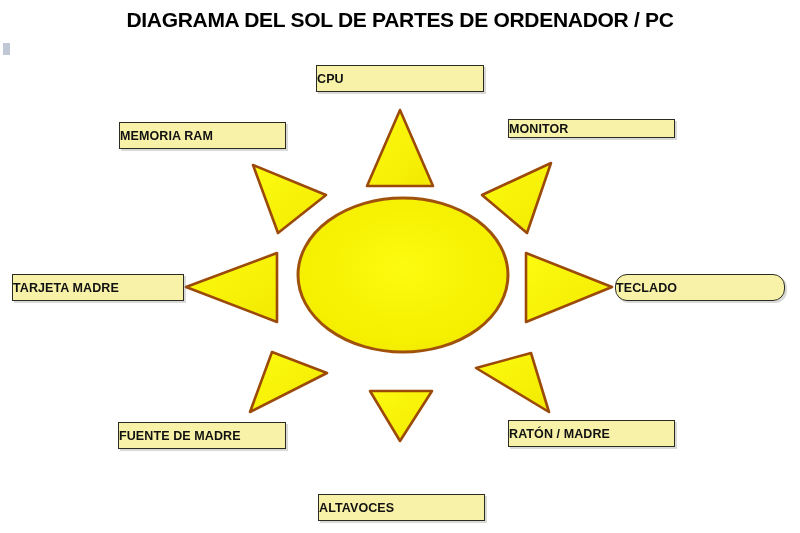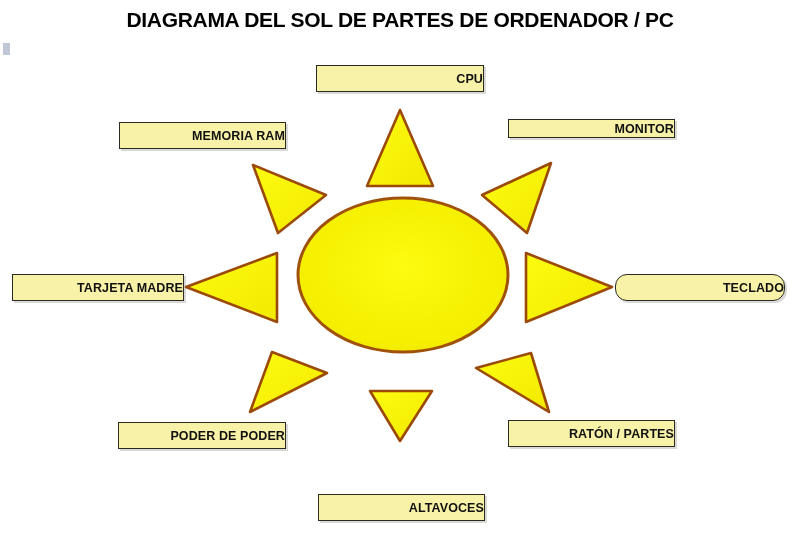--- a/index.html
+++ b/index.html
@@ -37,31 +37,31 @@
     pointer-events:none;
   }
 
   .label-box{
     position:absolute;
     background:#f7f2a8;
     border:1.5px solid #2b2b22;
     box-shadow:2px 2px 0 rgba(120,120,110,0.28);
     display:flex;
     align-items:center;
-    justify-content:flex-end;
+    justify-content:flex-start;
     box-sizing:border-box;
     font-size:12.5px;
     font-weight:bold;
     color:#111111;
     letter-spacing:0.1px;
     white-space:nowrap;
   }
 
   #lbl-cpu            {left:316px; top:65px;  width:168px; height:27px;}
-  #lbl-memoria-ram    {left:119px; top:122px; width:167px; height:27px;padding-left:45px;}
+  #lbl-memoria-ram    {left:119px; top:122px; width:167px; height:27px;}
   #lbl-monitor        {left:508px; top:119px; width:167px; height:19px;}
   #lbl-tarjeta-madre  {left:12px;  top:274px; width:172px; height:27px;}
   #lbl-teclado        {left:615px; top:274px; width:170px; height:27px;border-radius:12px;}
   #lbl-fuente-poder   {left:118px; top:422px; width:168px; height:27px;}
   #lbl-raton-mouse    {left:508px; top:420px; width:167px; height:27px;}
   #lbl-altavoces      {left:318px; top:494px; width:167px; height:27px;}
 
   #edge-artifact{
     position:absolute;left:3px;top:43px;width:7px;height:12px;
     background:#8d9bb5;opacity:0.55;
@@ -123,24 +123,24 @@
 
   <div class="label-box" id="lbl-tarjeta-madre">
     <span>TARJETA MADRE</span>
   </div>
 
   <div class="label-box" id="lbl-teclado">
     <span>TECLADO</span>
   </div>
 
   <div class="label-box" id="lbl-fuente-poder">
-    <span>PODER DE PODER</span>
+    <span>FUENTE DE MADRE</span>
   </div>
 
   <div class="label-box" id="lbl-raton-mouse">
-    <span>RATÓN / PARTES</span>
+    <span>RATÓN / MADRE</span>
   </div>
 
   <div class="label-box" id="lbl-altavoces">
     <span>ALTAVOCES</span>
   </div>
 
 </div>
 
 </body></html>

